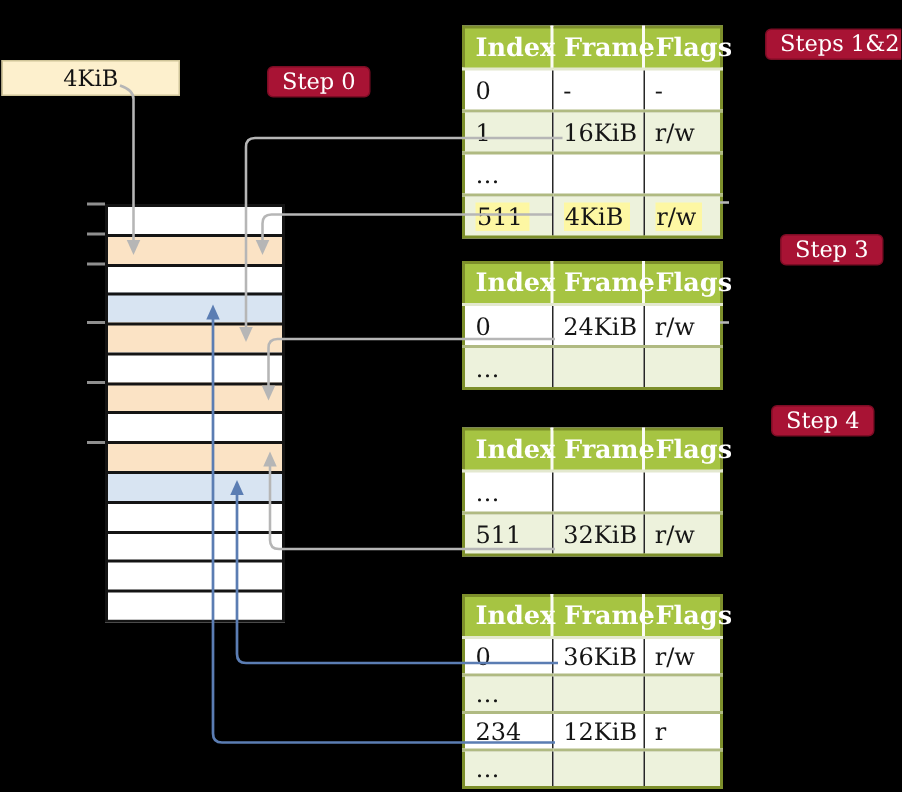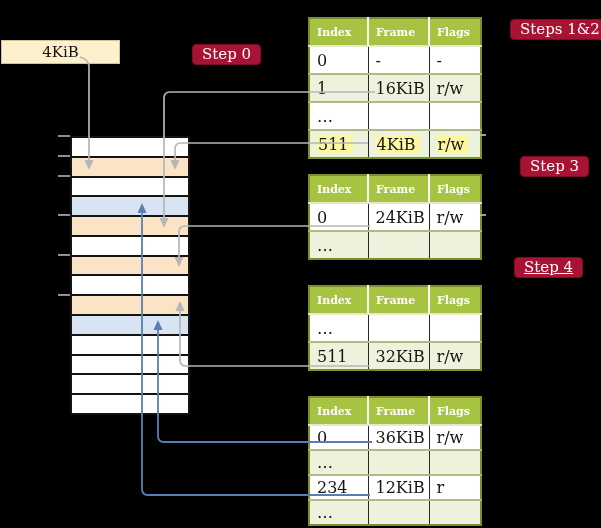--- a/index.html
+++ b/index.html
@@ -14,24 +14,24 @@
     background:#fdf0cd; border:1px solid #cfc498;
     color:#111; font-size:15px; line-height:22px; text-align:center;
   }
 
   
   .badge {
     position:absolute; background:#a81334; color:#fff;
     border:1px solid #7c0c24; border-radius:4px;
     font-size:15px; line-height:17px; padding:1px 9px; white-space:nowrap;
   }
-  .badge.b-step0  { left:192px; top:44px; }
+  .badge.b-step0  { left:178px; top:44px; }
   .badge.b-steps12{ left:510px; top:19px; }
   .badge.b-step3  { left:520px; top:156px; }
-  .badge.b-step4  { left:514px; top:257px;text-decoration:underline; }
+  .badge.b-step4  { left:514px; top:270px; }
 
   
   .stack {
     position:absolute; left:70px; top:136px; width:120px; height:279px;
     display:flex; flex-direction:column;
     border:2px solid #141414; box-sizing:border-box; background:#fff;
   }
   .mrow { flex:1; border-top:2px solid #141414; }
   .mrow:first-child { border-top:none; }
   .mrow.white { background:#ffffff; }
@@ -45,21 +45,21 @@
     position:absolute; left:308px; width:172px; table-layout:fixed;
     border-collapse:collapse; background:#fff;
     border:2px solid #7d8f2b; font-size:16px; color:#151515;
   }
   table.t1 { top:17px; }
   table.t2 { top:174px; }
   table.t3 { top:285px; }
   table.t4 { top:396px; }
   .ptable th {
     background:#a6c442; color:#fff; font-weight:bold; text-align:left;
-    height:26px; padding:0 0 0 7px; font-size:11px;
+    height:26px; padding:0 0 0 7px; font-size:17px;
     border-right:2px solid #fbfcf5; border-bottom:2px solid #e3e8cf;
   }
   .ptable td {
     height:26px; padding:0 0 0 7px;
     border-right:1px solid #262626; border-bottom:2px solid #b0ba82;
     background:#fff; white-space:nowrap; overflow:hidden;
   }
   table.t4 td { height:23px; }
   .ptable th:last-child, .ptable td:last-child { border-right:none; }
   .ptable tr:last-child td { border-bottom:none; }

